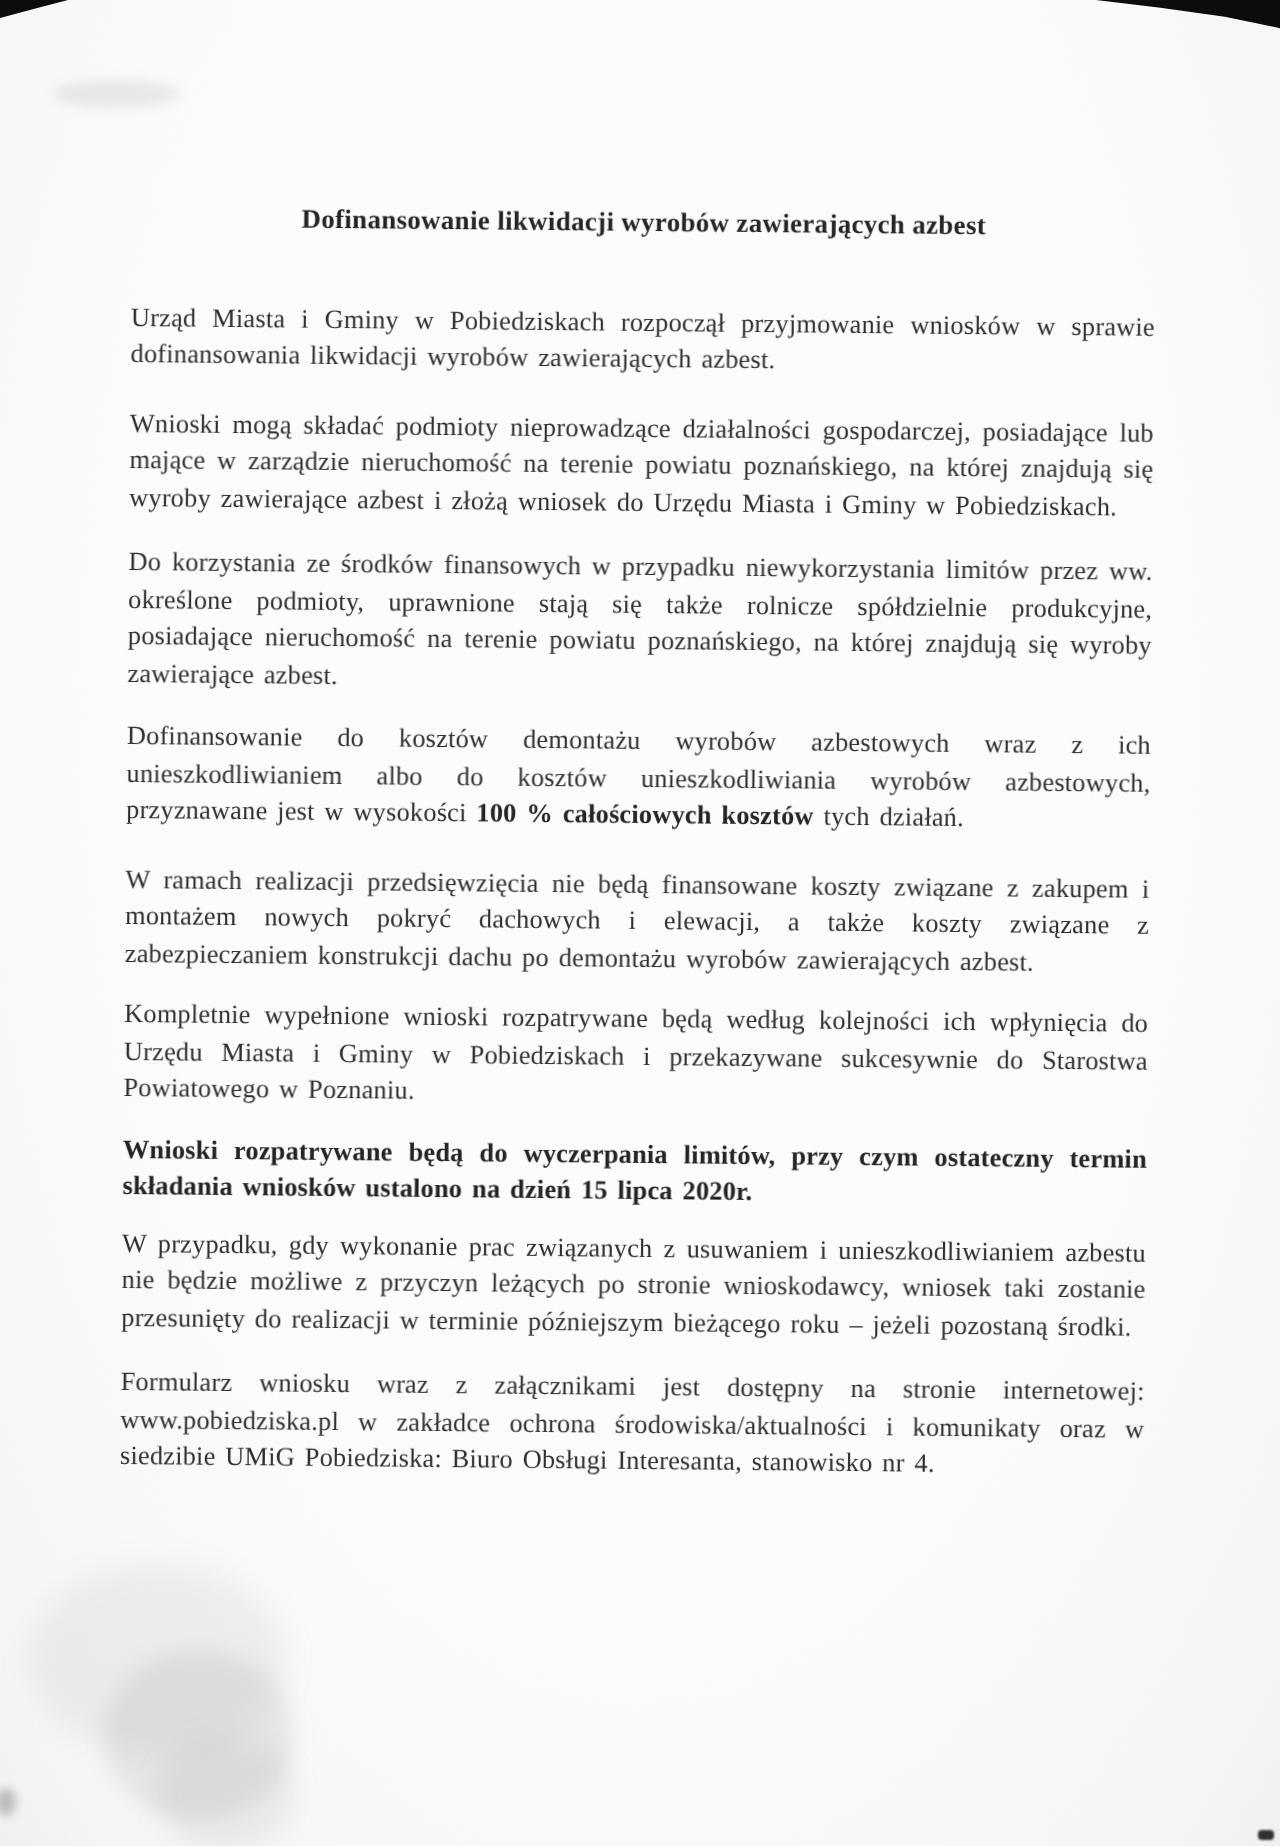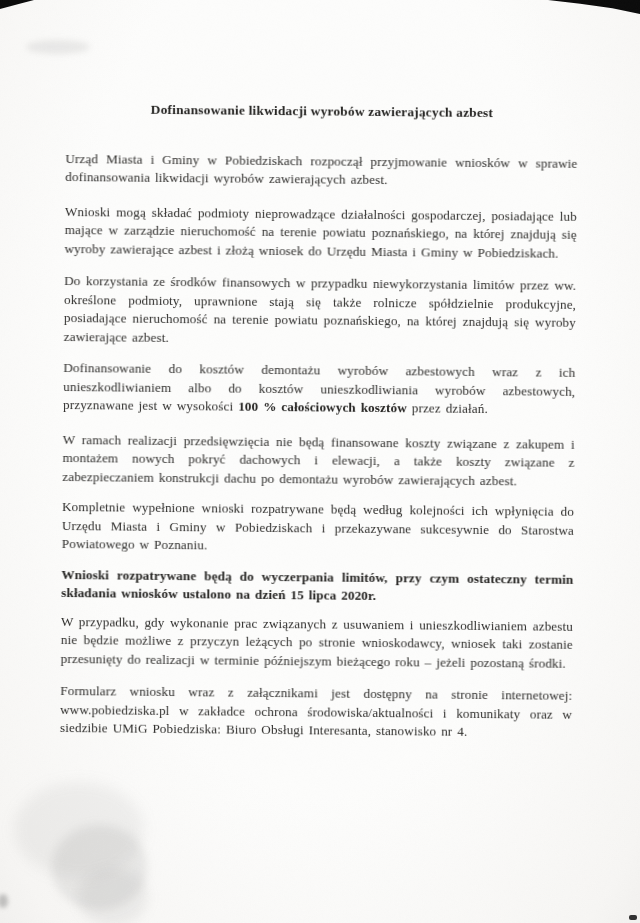--- a/index.html
+++ b/index.html
@@ -87,21 +87,21 @@
 
   <div class="doc">
     <h1>Dofinansowanie likwidacji wyrobów zawierających azbest</h1>
 
     <p>Urząd Miasta i Gminy w Pobiedziskach rozpoczął przyjmowanie wniosków w sprawie dofinansowania likwidacji wyrobów zawierających azbest.</p>
 
     <p>Wnioski mogą składać podmioty nieprowadzące działalności gospodarczej, posiadające lub mające w zarządzie nieruchomość na terenie powiatu poznańskiego, na której znajdują się wyroby zawierające azbest i złożą wniosek do Urzędu Miasta i Gminy w Pobiedziskach.</p>
 
     <p>Do korzystania ze środków finansowych w przypadku niewykorzystania limitów przez ww. określone podmioty, uprawnione stają się także rolnicze spółdzielnie produkcyjne, posiadające nieruchomość na terenie powiatu poznańskiego, na której znajdują się wyroby zawierające azbest.</p>
 
-    <p><span>Dofinansowanie do kosztów demontażu wyrobów azbestowych wraz z ich unieszkodliwianiem albo do kosztów unieszkodliwiania wyrobów azbestowych, przyznawane jest w wysokości </span><b>100 % całościowych kosztów</b><span> przez działań.</span></p>
+    <p><span>Dofinansowanie do kosztów demontażu wyrobów azbestowych wraz z ich unieszkodliwianiem albo do kosztów unieszkodliwiania wyrobów azbestowych, przyznawane jest w wysokości </span><b>100 % całościowych kosztów</b><span> tych działań.</span></p>
 
     <p>W ramach realizacji przedsięwzięcia nie będą finansowane koszty związane z zakupem i montażem nowych pokryć dachowych i elewacji, a także koszty związane z zabezpieczaniem konstrukcji dachu po demontażu wyrobów zawierających azbest.</p>
 
     <p>Kompletnie wypełnione wnioski rozpatrywane będą według kolejności ich wpłynięcia do Urzędu Miasta i Gminy w Pobiedziskach i przekazywane sukcesywnie do Starostwa Powiatowego w Poznaniu.</p>
 
     <p class="bold-all">Wnioski rozpatrywane będą do wyczerpania limitów, przy czym ostateczny termin składania wniosków ustalono na dzień 15 lipca 2020r.</p>
 
     <p>W przypadku, gdy wykonanie prac związanych z usuwaniem i unieszkodliwianiem azbestu nie będzie możliwe z przyczyn leżących po stronie wnioskodawcy, wniosek taki zostanie przesunięty do realizacji w terminie późniejszym bieżącego roku – jeżeli pozostaną środki.</p>
 
     <p>Formularz wniosku wraz z załącznikami jest dostępny na stronie internetowej: www.pobiedziska.pl w zakładce ochrona środowiska/aktualności i komunikaty oraz w siedzibie UMiG Pobiedziska: Biuro Obsługi Interesanta, stanowisko nr 4.</p>

